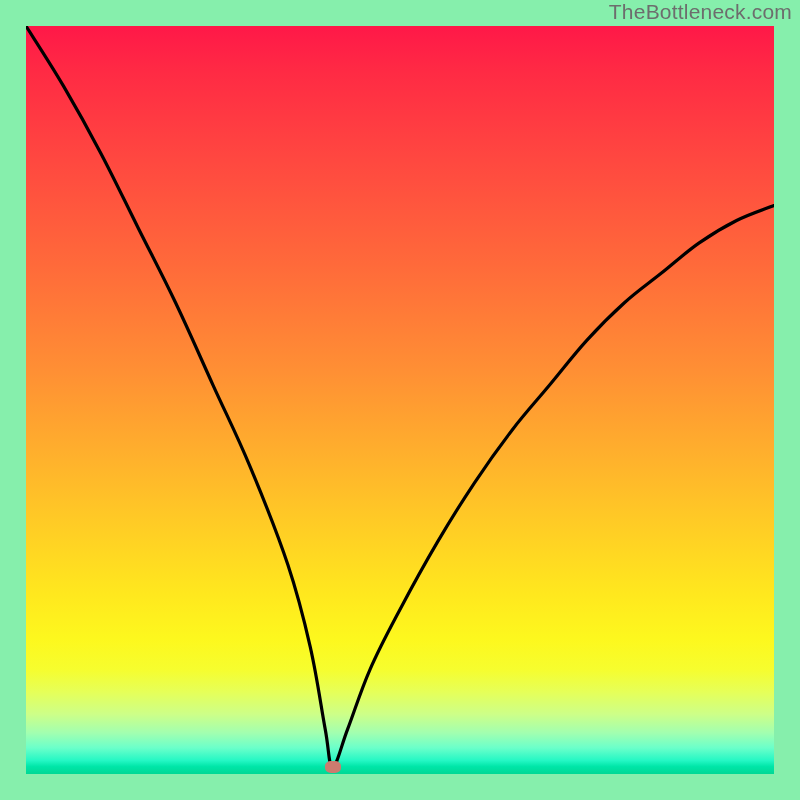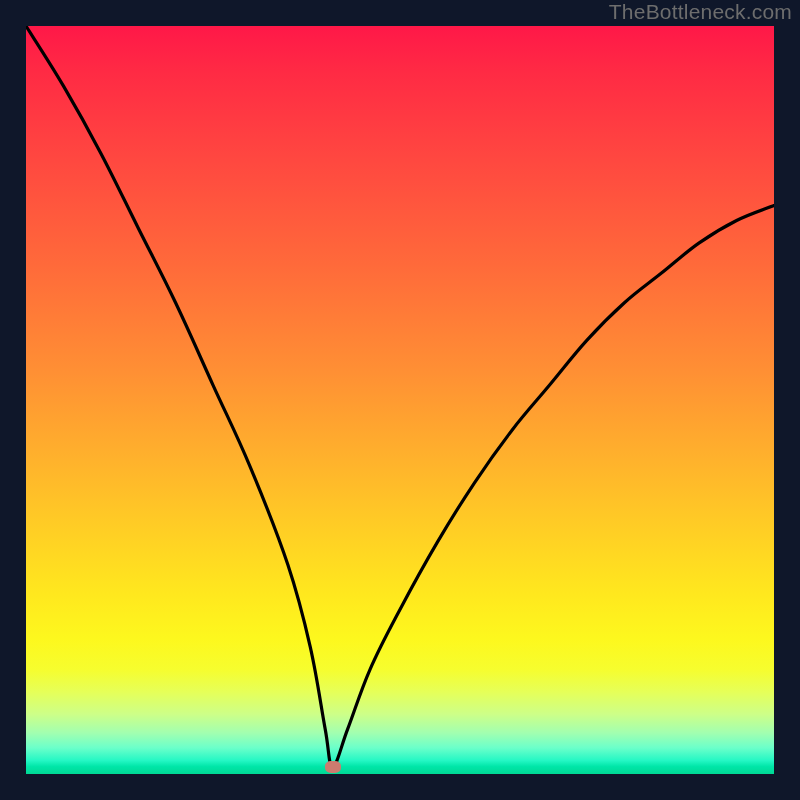--- a/index.html
+++ b/index.html
@@ -8,21 +8,21 @@
     width: 800px;
     height: 800px;
     overflow: hidden;
     background: #000;
     font-family: Arial, Helvetica, sans-serif;
   }
   .frame {
     position: relative;
     width: 800px;
     height: 800px;
-    background: #0f172a;
+    background: #86efac;
   }
   .plot-area {
     position: absolute;
     left: 26px;
     top: 26px;
     width: 748px;
     height: 748px;
     
     background: linear-gradient(
       to bottom,

